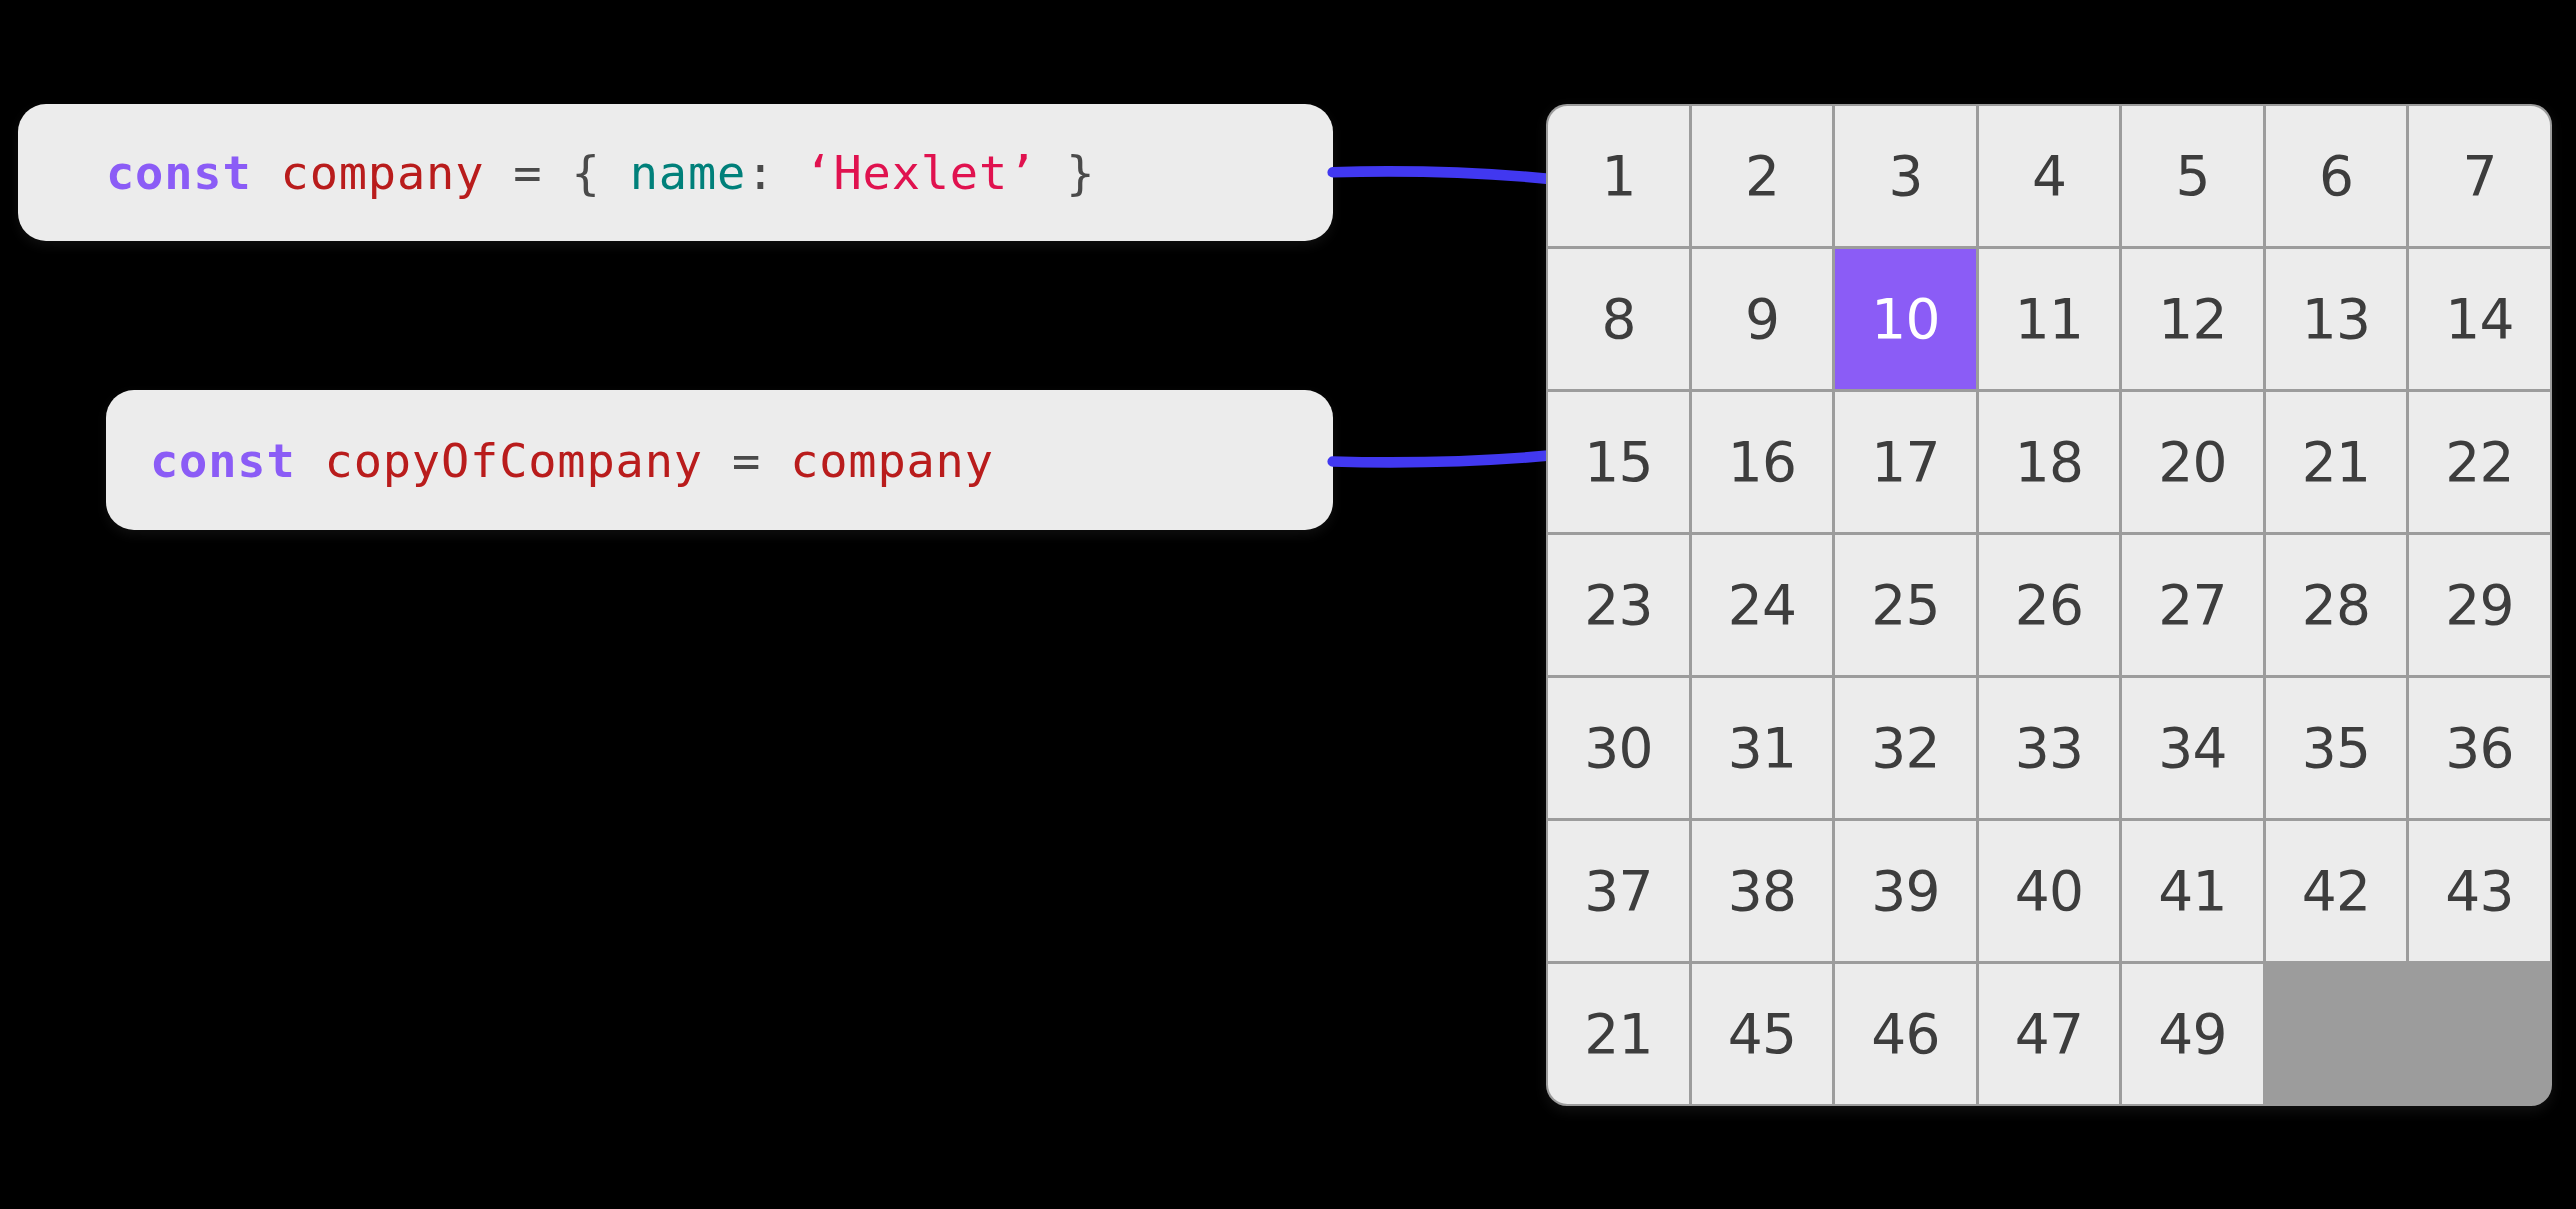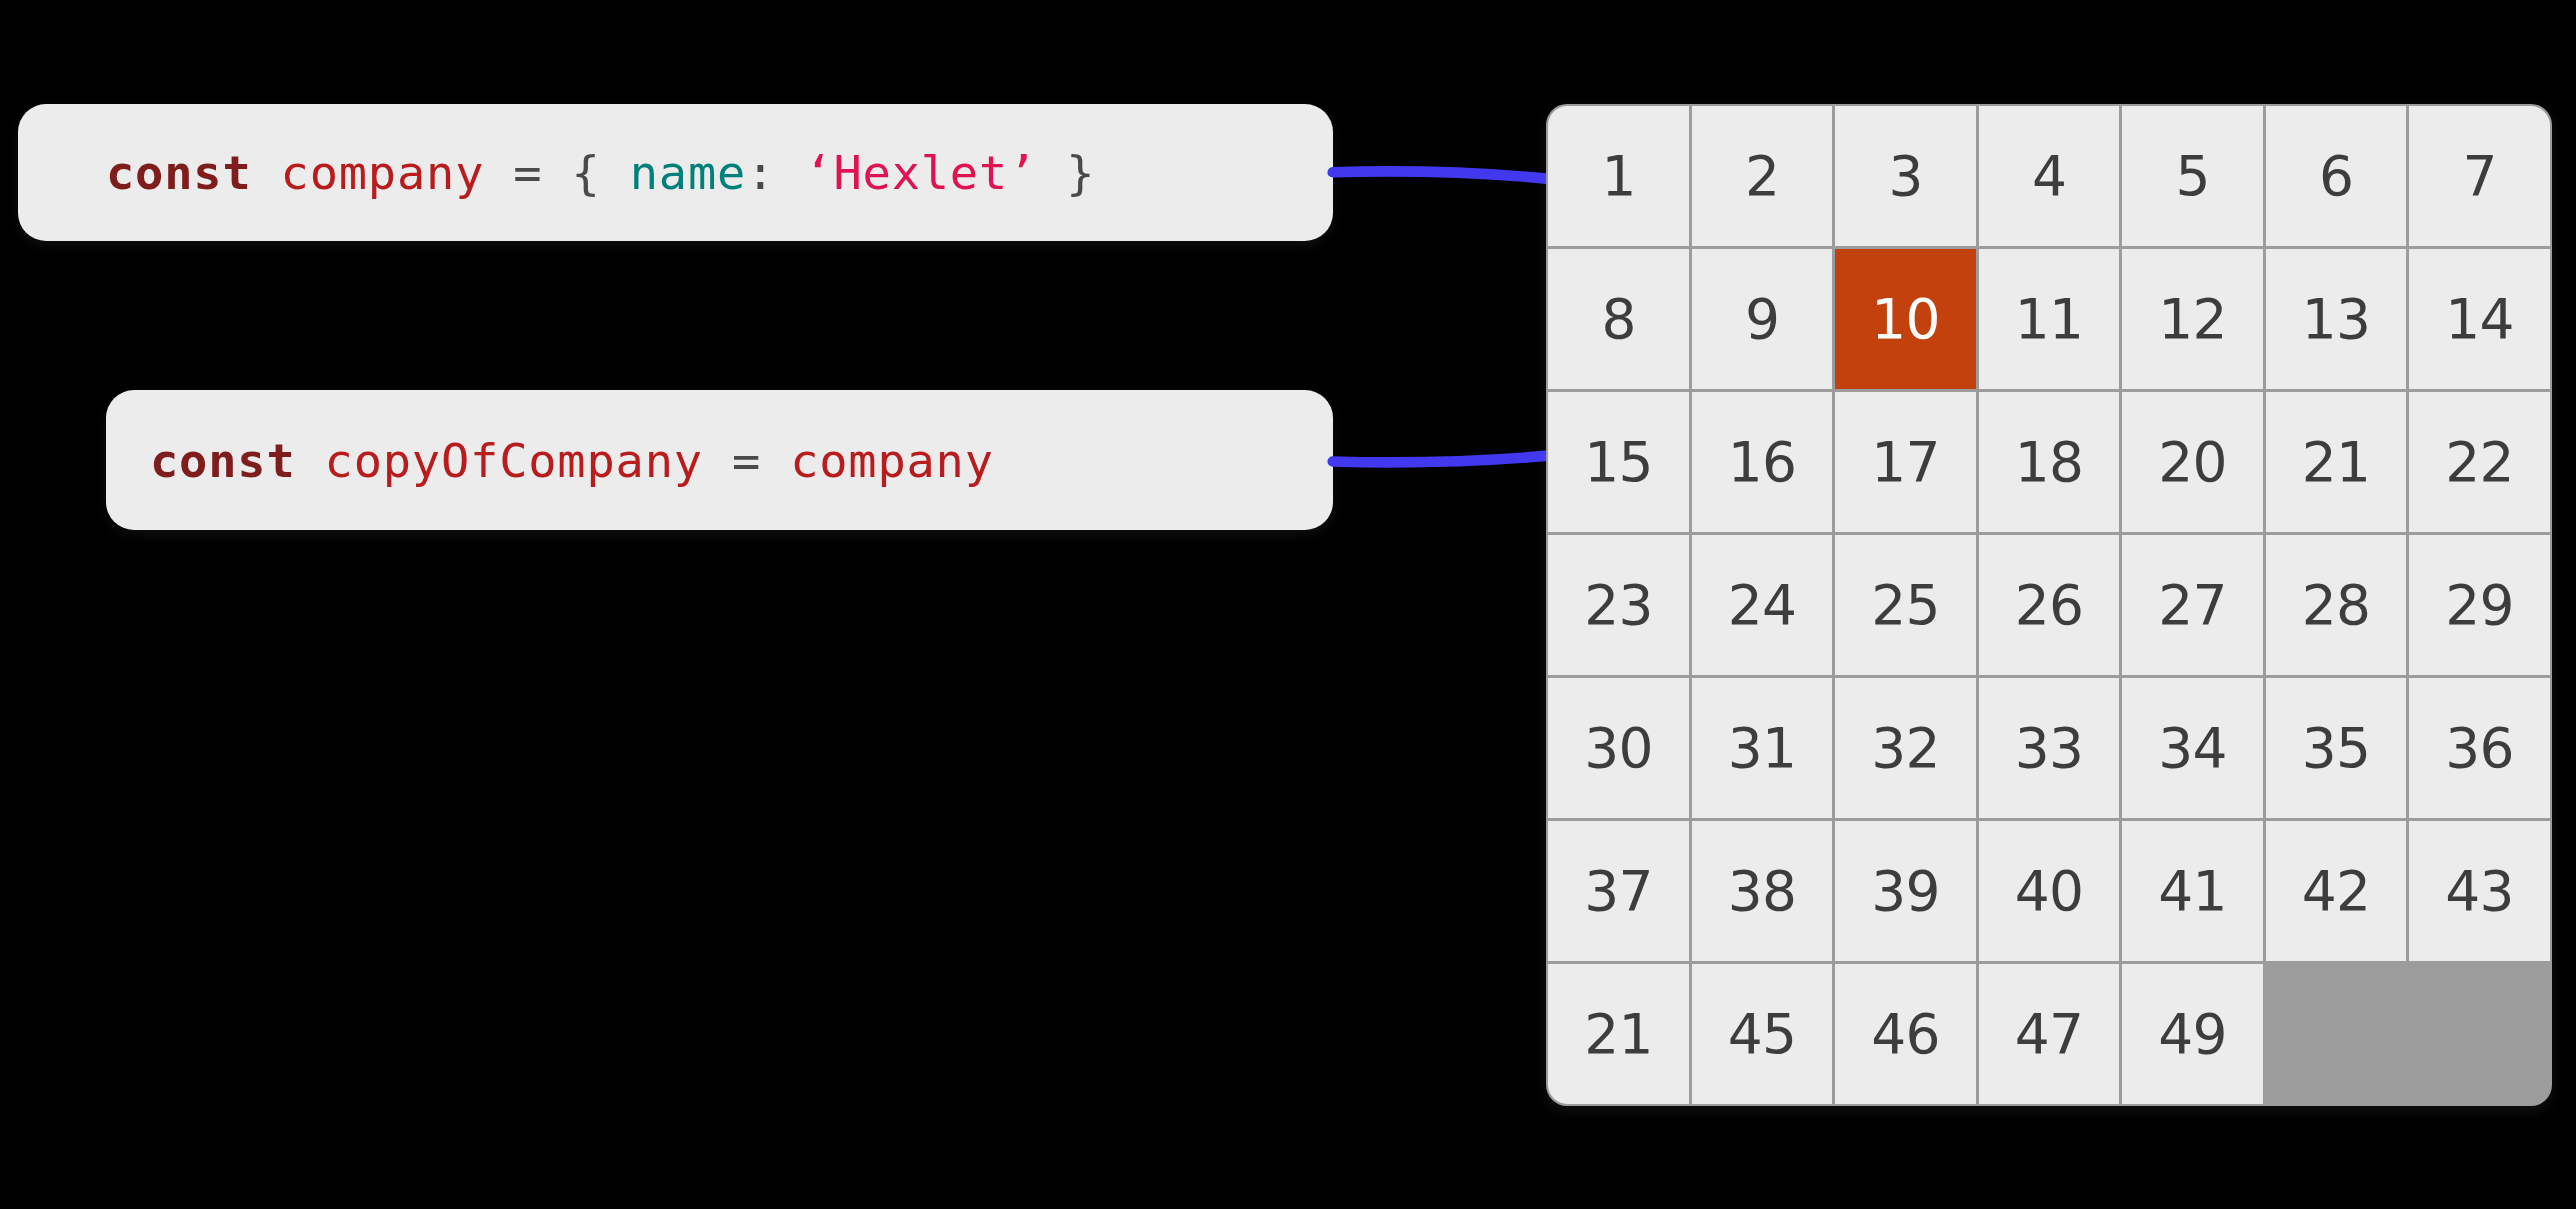--- a/index.html
+++ b/index.html
@@ -28,21 +28,21 @@
     white-space: pre;
   }
   .code-line {
     font-family: "DejaVu Sans Mono", "Liberation Mono", monospace;
     font-size: 47px;
     letter-spacing: 0.8px;
     line-height: 1;
     color: #3d3d3d;
     white-space: pre;
   }
-  .tok-kw       { font-weight: bold; color: #7f1d1d; }
+  .tok-kw       { font-weight: bold; color: #8b5cf6; }
   .tok-plain    { color: #b91c1c; }
   .tok-punct    { color: #4a4a4a; }
   .tok-prop     { color: #00807a; }
   .tok-str      { color: #e0124f; }
 
   #code-box-1 {
     left: 18px;
     top: 104px;
     width: 1315px;
     height: 137px;
@@ -88,21 +88,21 @@
     background: #ececec;
     display: flex;
     align-items: center;
     justify-content: center;
     font-family: "DejaVu Sans", "Liberation Sans", sans-serif;
     font-size: 55px;
     color: #3d3d3d;
     letter-spacing: -0.8px;
   }
   .grid-cell.highlighted {
-    background: #c2410c;
+    background: #8b5cf6;
     color: #ffffff;
   }
   
   .grid-cell:nth-child(1)  { border-top-left-radius: 19.5px; }
   .grid-cell:nth-child(7)  { border-top-right-radius: 19.5px; }
   .grid-cell:nth-child(43) { border-bottom-left-radius: 19.5px; }
   .grid-cell:nth-child(49) { border-bottom-right-radius: 19.5px; padding-left: 32px; }
 </style>
 </head>
 <body>

